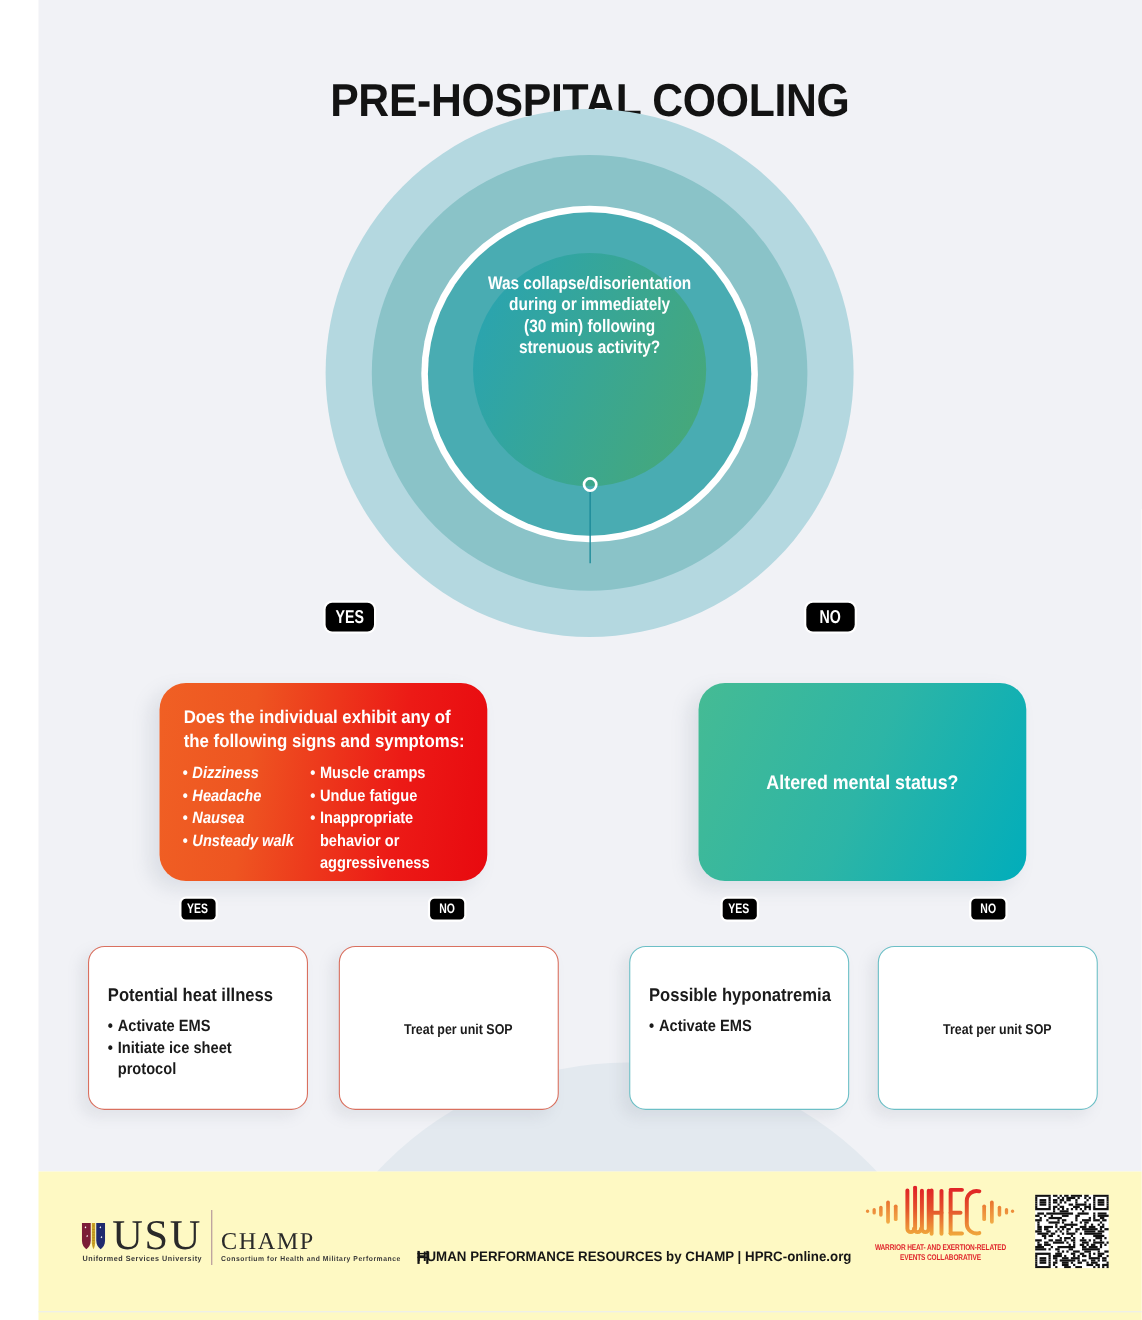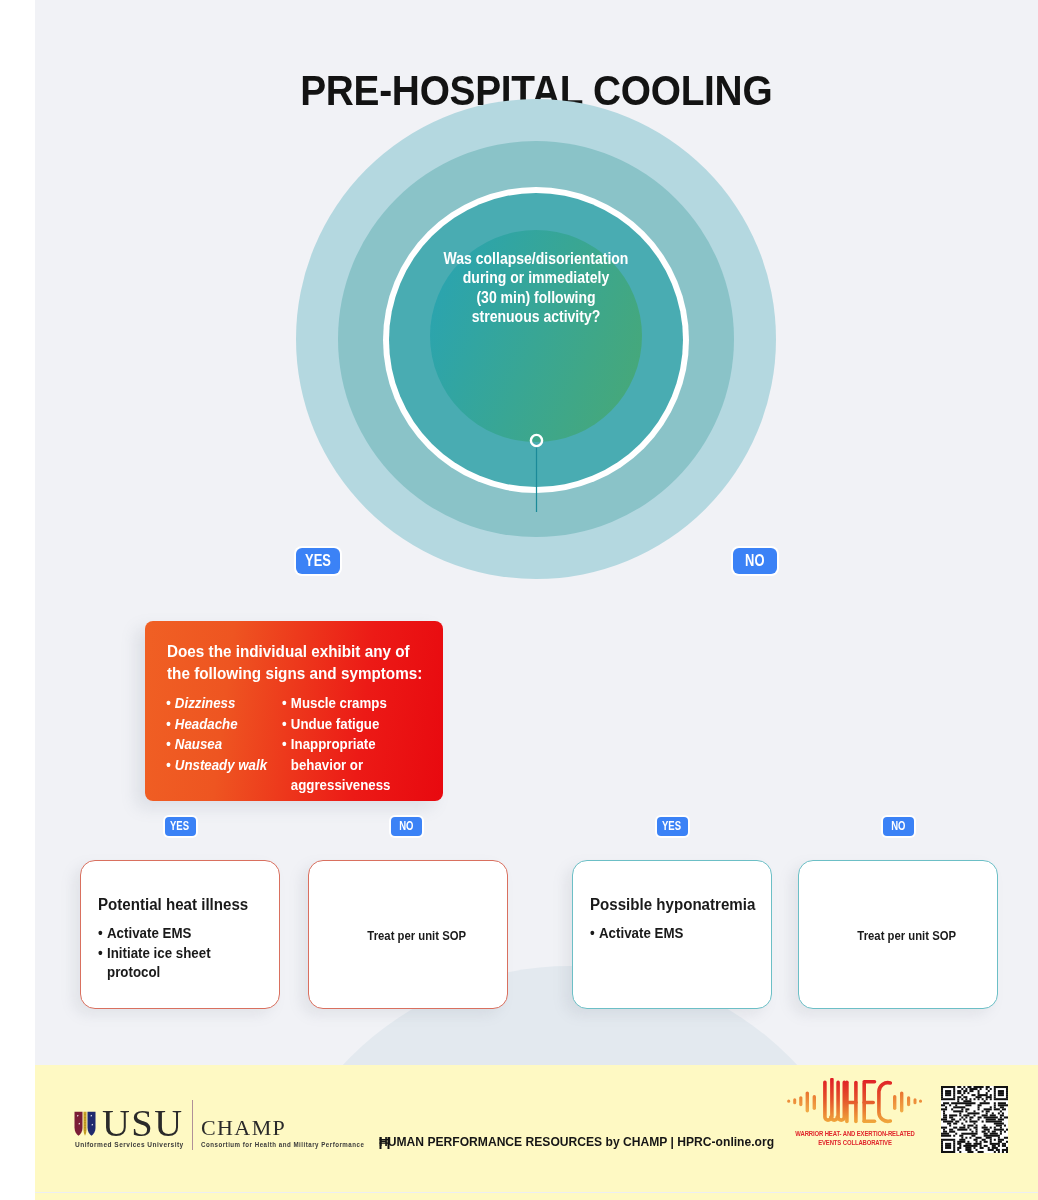--- a/index.html
+++ b/index.html
@@ -29,26 +29,26 @@
 
 #bg-circle{position:absolute;left:225px;top:966px;width:620px;height:620px;border-radius:50%;background:#e3e9ef;}
 .circ{position:absolute;border-radius:50%;}
 #c-outer{left:261px;top:99px;width:480px;height:480px;background:#b4d8e0;}
 #c-mid{left:303px;top:141px;width:396px;height:396px;background:#8ac3c8;}
 #c-ring{left:348px;top:187px;width:306px;height:306px;background:#fff;}
 #c-in{left:354px;top:193px;width:294px;height:294px;background:#49acb2;}
 .q-text{z-index:4;position:absolute;left:301px;top:249px;width:400px;text-align:center;color:#fff;font-weight:bold;font-size:16.4px;line-height:19.4px;transform:scaleX(0.855);transform-origin:50% 0;}
 svg.hero{position:absolute;left:-35px;top:0;width:1038px;height:1065px;overflow:visible;}
 svg.conn{position:absolute;left:-35px;top:0;width:1038px;height:1065px;overflow:visible;z-index:5;}
-.badge{position:absolute;background:#3b82f6;color:#fff;border-radius:6px;box-shadow:0 0 0 2px #fff;text-align:center;font-weight:600;z-index:6;}
+.badge{position:absolute;background:#000000;color:#fff;border-radius:6px;box-shadow:0 0 0 2px #fff;text-align:center;font-weight:600;z-index:6;}
 .badge-lg{width:44px;height:26px;font-size:17px;line-height:25px;letter-spacing:0;}
 .badge-lg>span,.badge-sm>span{display:inline-block;transform:scaleX(0.76);}
 .badge-sm{width:31px;height:19px;font-size:12.5px;line-height:18.5px;border-radius:4px;}
 
-.dbox{position:absolute;border-radius:8px;}
+.dbox{position:absolute;border-radius:24px;}
 #box-red{left:110px;top:621px;width:298px;height:180px;box-shadow:-9px 7px 16px rgba(120,130,150,0.16);background:linear-gradient(97deg,#f06024 0%,#ee5521 28%,#ec1a16 72%,#e8090f 100%);}
 #box-green{left:600px;top:621px;width:298px;height:180px;box-shadow:-9px 7px 16px rgba(120,130,150,0.16);background:linear-gradient(113deg,#45bb94 0%,#2db5a6 50%,#01adbb 100%);}
 
 .box-head{position:absolute;left:22px;top:20px;color:#fff;font-weight:bold;font-size:16.7px;line-height:21.7px;white-space:nowrap;transform:scaleX(0.915);transform-origin:0 0;}
 .sym-cols{position:absolute;left:21px;top:72px;width:280px;}
 .symcol{position:absolute;top:0;}
 .symcol.l{left:0;width:115px;font-style:italic;}
 .symcol.r{left:116px;width:155px;}
 .sym-item{position:relative;padding-left:10px;color:#fff;font-weight:bold;font-size:15px;line-height:20.5px;margin-bottom:0;transform:scaleX(0.885);transform-origin:0 0;}
 .sym-item:before{content:"\2022";position:absolute;left:0;top:0;}
@@ -177,20 +177,25 @@
       <div class="sym-item">Headache</div>
       <div class="sym-item">Nausea</div>
       <div class="sym-item">Unsteady walk</div>
     </div>
     <div class="symcol r">
       <div class="sym-item">Muscle cramps</div>
       <div class="sym-item">Undue fatigue</div>
       <div class="sym-item">Inappropriate behavior or aggressiveness</div>
     </div>
    </div>
+      </div>
+  <div class="dbox" id="box-green">
+        <div class="mid-text">
+          <span>Altered mental status?</span>
+        </div>
       </div>
   <div class="badge badge-lg" style="left:261px;top:548px;"><span>YES</span></div>
   <div class="badge badge-lg" style="left:698px;top:548px;"><span>NO</span></div>
   <div class="badge badge-sm" style="left:129.5px;top:817px;"><span>YES</span></div>
   <div class="badge badge-sm" style="left:356px;top:817px;"><span>NO</span></div>
   <div class="badge badge-sm" style="left:621.5px;top:817px;"><span>YES</span></div>
   <div class="badge badge-sm" style="left:847.5px;top:817px;"><span>NO</span></div>
   <div class="wbox" id="wb1">
    <div class="wbox-title">Potential heat illness</div>
    <div class="wbox-bullets">

